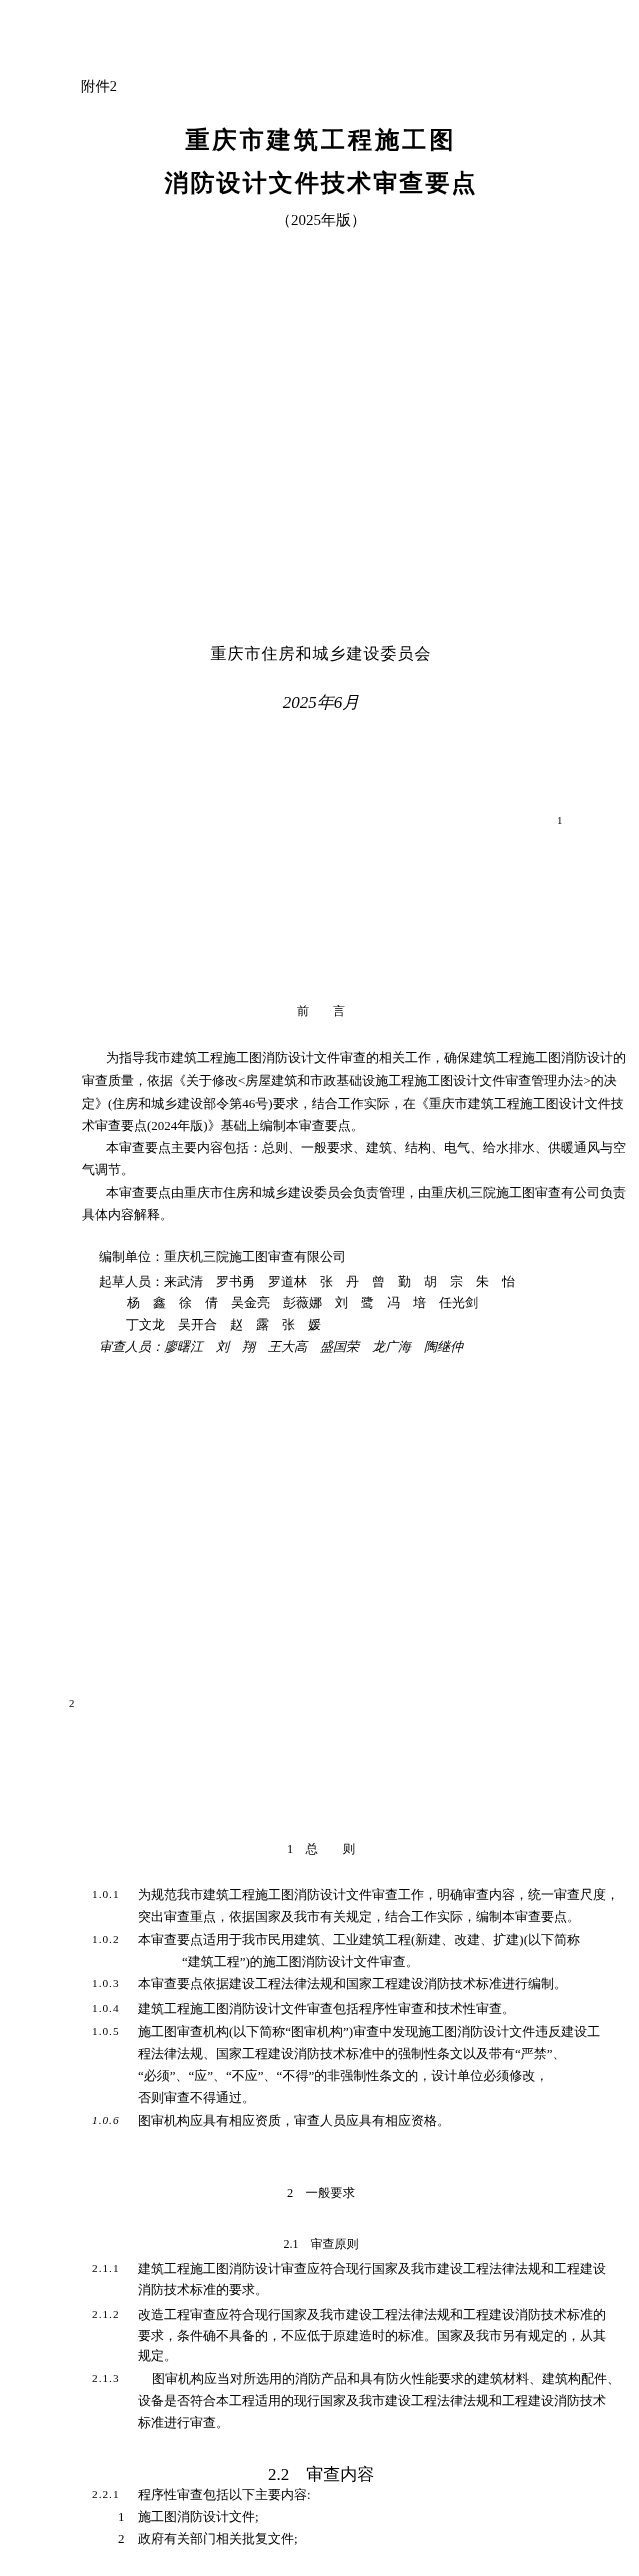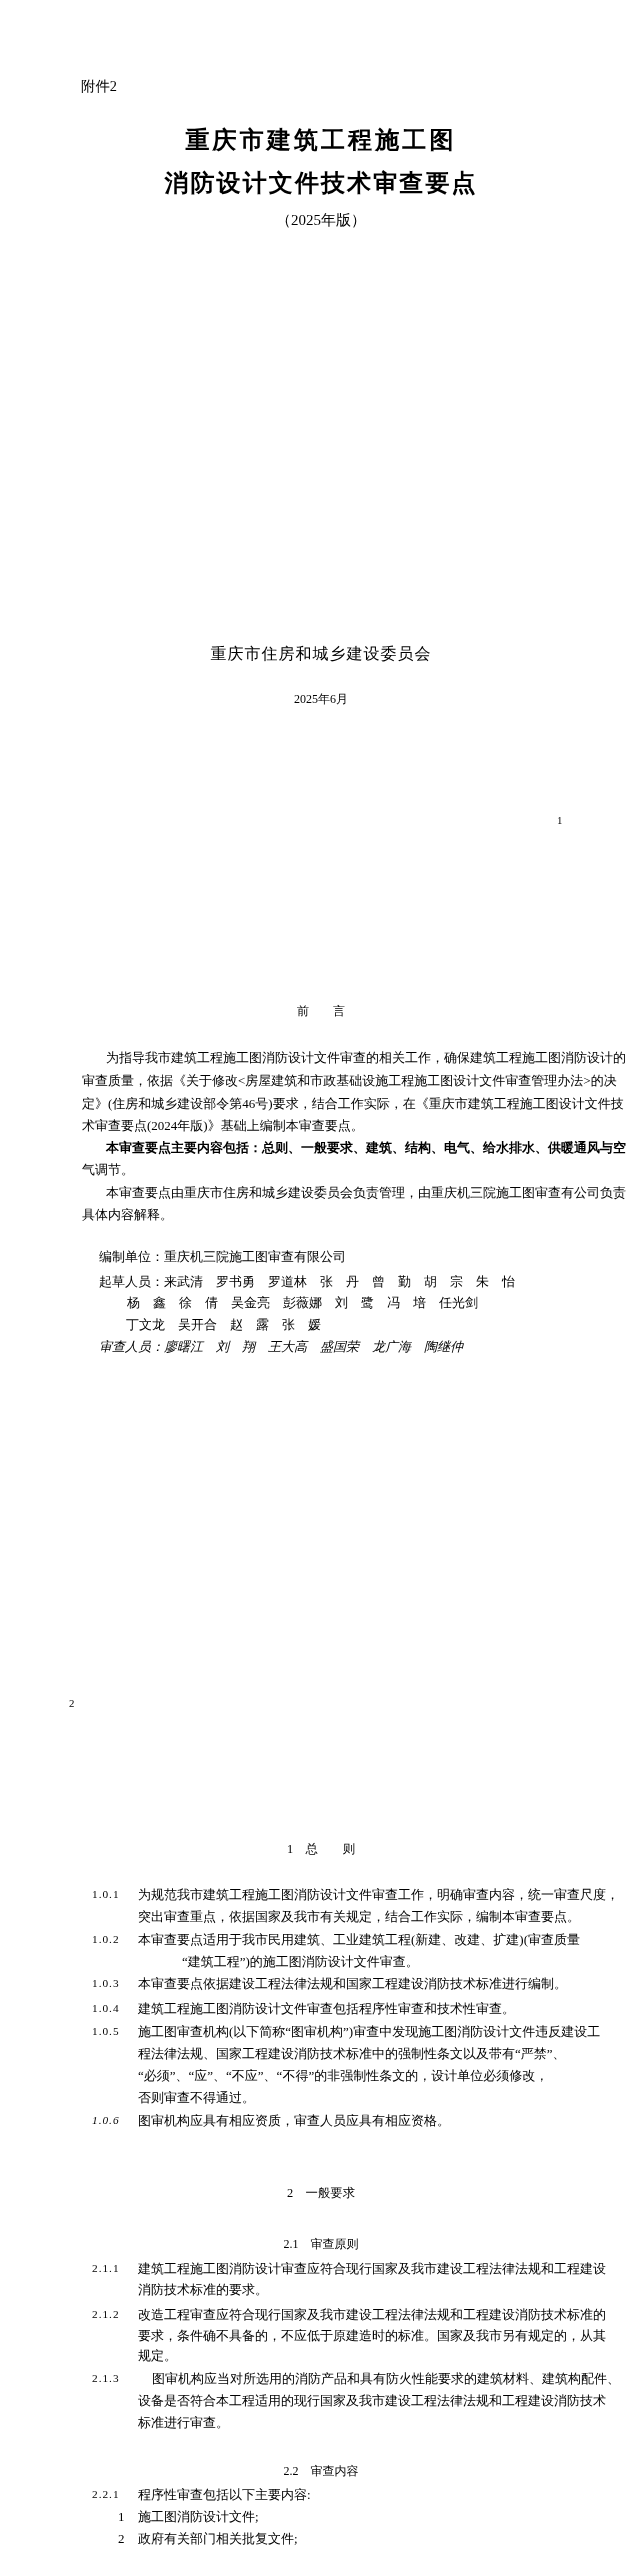--- a/index.html
+++ b/index.html
@@ -29,34 +29,34 @@
     <div class="t" style="left:81px; top:78px; font-size:14.4px;">附件2</div>
 
     <div class="t center title" style="top:127px; letter-spacing:3.1px;">重庆市建筑工程施工图</div>
 
     <div class="t center title" style="top:170px; letter-spacing:2.1px;">消防设计文件技术审查要点</div>
 
     <div class="t center" style="top:212px; font-size:15px;">（2025年版）</div>
 
     <div class="t center" style="top:645px; font-size:16px; letter-spacing:1px;">重庆市住房和城乡建设委员会</div>
 
-    <div class="t center" style="top:693px; font-size:12px;">2025年6月</div>
+    <div class="t center" style="top:693px; font-size:17px;font-style:italic;">2025年6月</div>
 
     <div class="t pagenum" style="left:557px; top:814px;">1</div>
   </div>
 
   <div>
     <div class="t center" style="top:1005px; font-size:12px;">前　　言</div>
 
     <div class="t body" style="left:106px; top:1051px;">为指导我市建筑工程施工图消防设计文件审查的相关工作，确保建筑工程施工图消防设计的</div>
     <div class="t body" style="left:82px; top:1074px;">审查质量，依据《关于修改&lt;房屋建筑和市政基础设施工程施工图设计文件审查管理办法&gt;的决</div>
     <div class="t body" style="left:82px; top:1097px;">定》(住房和城乡建设部令第46号)要求，结合工作实际，在《重庆市建筑工程施工图设计文件技</div>
     <div class="t body" style="left:82px; top:1119px;">术审查要点(2024年版)》基础上编制本审查要点。</div>
 
-    <div class="t body" style="left:106px; top:1141px;font-weight:bold;">本审查要点主要内容包括：总则、一般要求、建筑、结构、电气、给水排水、供暖通风与空</div>
+    <div class="t body" style="left:106px; top:1141px;">本审查要点主要内容包括：总则、一般要求、建筑、结构、电气、给水排水、供暖通风与空</div>
     <div class="t body" style="left:82px; top:1163px;">气调节。</div>
 
     <div class="t body" style="left:106px; top:1186px;">本审查要点由重庆市住房和城乡建设委员会负责管理，由重庆机三院施工图审查有公司负责</div>
     <div class="t body" style="left:82px; top:1208px;">具体内容解释。</div>
 
     <div class="t body" style="left:99px; top:1250px;">编制单位：重庆机三院施工图审查有限公司</div>
 
     <div class="t body" style="left:99px; top:1275px;">起草人员：来武清　罗书勇　罗道林　张　丹　曾　勤　胡　宗　朱　怡</div>
     <div class="t body" style="left:127px; top:1296px;">杨　鑫　徐　倩　吴金亮　彭薇娜　刘　鹭　冯　培　任光剑</div>
     <div class="t body" style="left:126px; top:1318px;">丁文龙　吴开合　赵　露　张　媛</div>
@@ -67,21 +67,21 @@
   </div>
 
   <div>
     <div class="t center hd" style="top:1842px;">1　总　　则</div>
 
     <div class="t label" style="left:92px; top:1888px;">1.0.1</div>
     <div class="t body" style="left:138px; top:1888px;">为规范我市建筑工程施工图消防设计文件审查工作，明确审查内容，统一审查尺度，</div>
     <div class="t body" style="left:138px; top:1910px;">突出审查重点，依据国家及我市有关规定，结合工作实际，编制本审查要点。</div>
 
     <div class="t label" style="left:92px; top:1933px;">1.0.2</div>
-    <div class="t body" style="left:138px; top:1933px;">本审查要点适用于我市民用建筑、工业建筑工程(新建、改建、扩建)(审查质量</div>
+    <div class="t body" style="left:138px; top:1933px;">本审查要点适用于我市民用建筑、工业建筑工程(新建、改建、扩建)(以下简称</div>
     <div class="t body" style="left:138px; top:1955px;margin-left:44px;">“建筑工程”)的施工图消防设计文件审查。</div>
 
     <div class="t label" style="left:92px; top:1977px;">1.0.3</div>
     <div class="t body" style="left:138px; top:1977px;">本审查要点依据建设工程法律法规和国家工程建设消防技术标准进行编制。</div>
 
     <div class="t label" style="left:92px; top:2002px;">1.0.4</div>
     <div class="t body" style="left:138px; top:2002px;">建筑工程施工图消防设计文件审查包括程序性审查和技术性审查。</div>
 
     <div class="t label" style="left:92px; top:2025px;">1.0.5</div>
     <div class="t body" style="left:138px; top:2025px;">施工图审查机构(以下简称“图审机构”)审查中发现施工图消防设计文件违反建设工</div>
@@ -103,21 +103,21 @@
     <div class="t label" style="left:92px; top:2308px;">2.1.2</div>
     <div class="t body" style="left:138px; top:2308px;">改造工程审查应符合现行国家及我市建设工程法律法规和工程建设消防技术标准的</div>
     <div class="t body" style="left:138px; top:2329px;">要求，条件确不具备的，不应低于原建造时的标准。国家及我市另有规定的，从其</div>
     <div class="t body" style="left:138px; top:2349px;">规定。</div>
 
     <div class="t label" style="left:92px; top:2372px;">2.1.3</div>
     <div class="t body" style="left:122px; top:2372px;padding-left:30px;">图审机构应当对所选用的消防产品和具有防火性能要求的建筑材料、建筑构配件、</div>
     <div class="t body" style="left:138px; top:2394px;">设备是否符合本工程适用的现行国家及我市建设工程法律法规和工程建设消防技术</div>
     <div class="t body" style="left:138px; top:2416px;">标准进行审查。</div>
 
-    <div class="t center" style="top:2465px; font-size:12px;">2.2　审查内容</div>
+    <div class="t center" style="top:2465px; font-size:17px;">2.2　审查内容</div>
 
     <div class="t label" style="left:92px; top:2488px;">2.2.1</div>
     <div class="t body" style="left:138px; top:2488px;">程序性审查包括以下主要内容:</div>
 
     <div class="t body" style="left:118px; top:2510px;">1</div>
     <div class="t body" style="left:138px; top:2510px;">施工图消防设计文件;</div>
 
     <div class="t body" style="left:118px; top:2532px;">2</div>
     <div class="t body" style="left:138px; top:2532px;">政府有关部门相关批复文件;</div>
 

